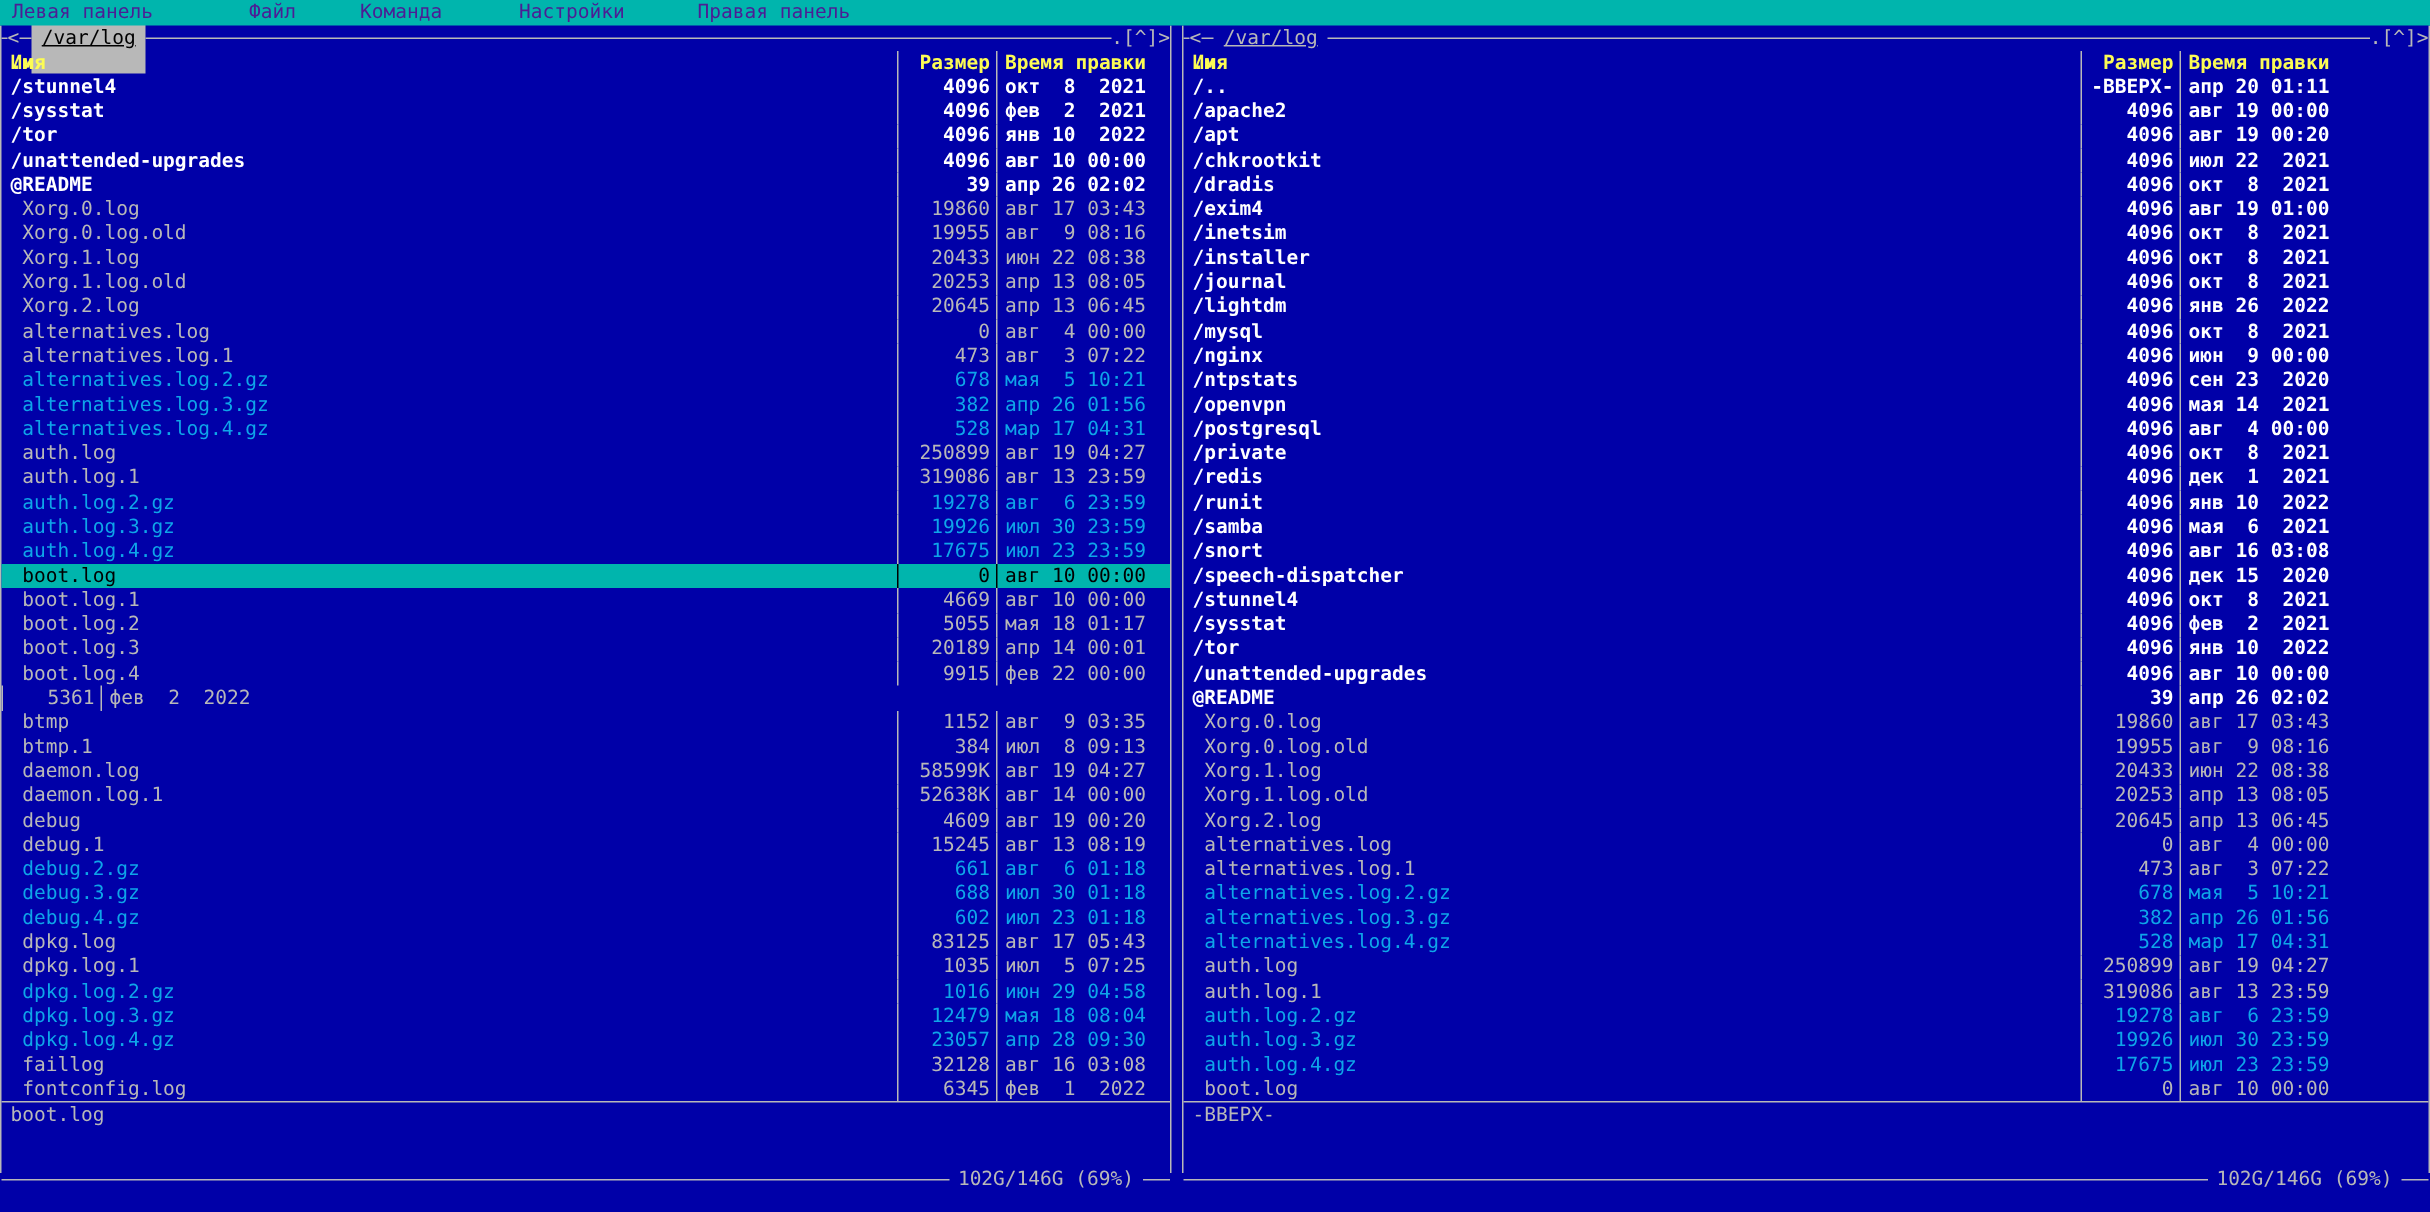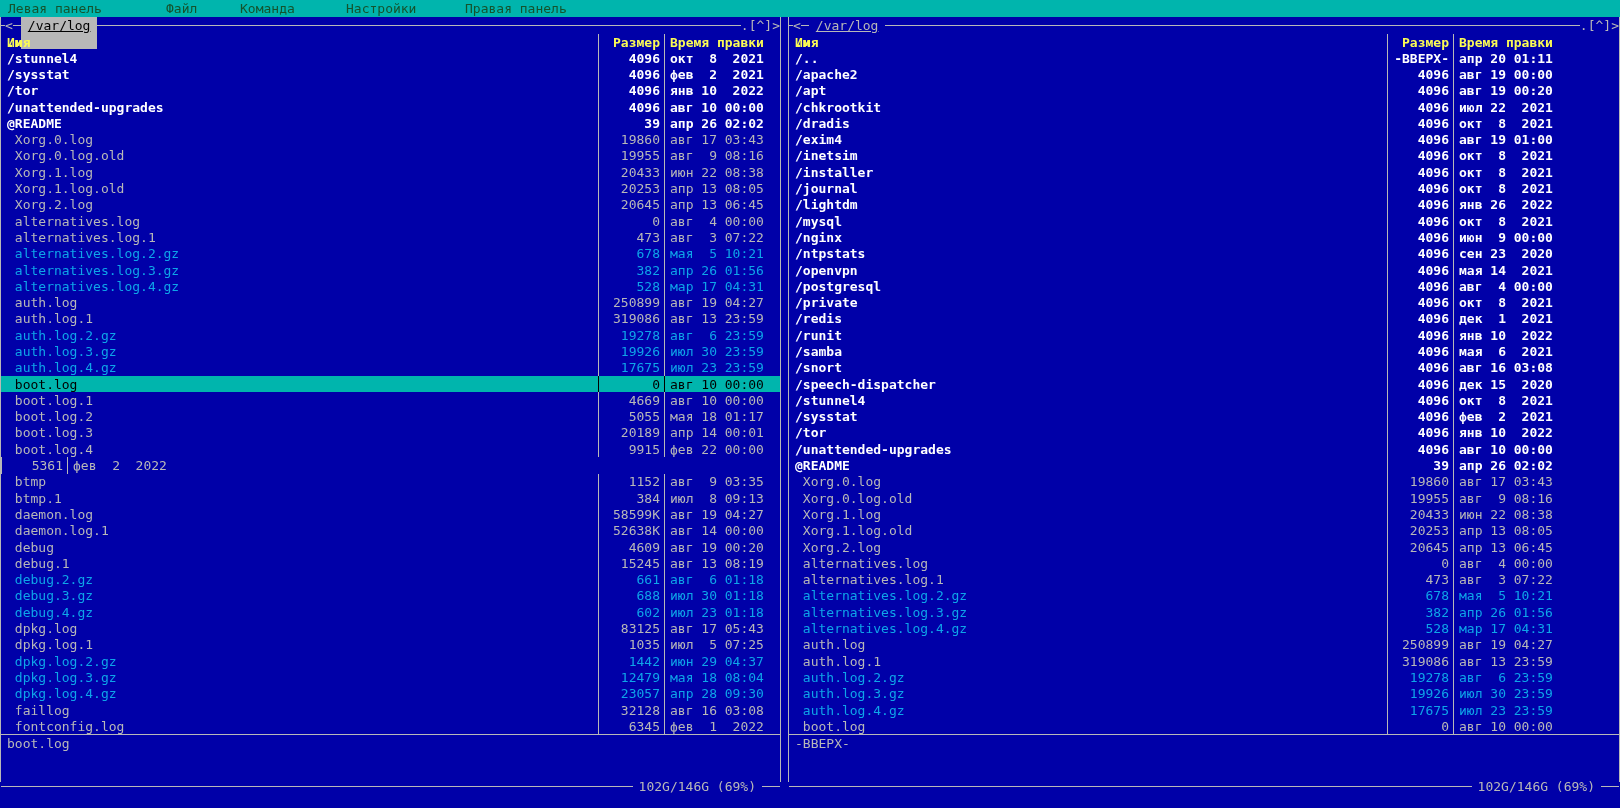--- a/index.html
+++ b/index.html
@@ -3,21 +3,21 @@
 <meta charset="utf-8">
 <style>
   html,body{margin:0;padding:0;}
   body{
     width:1620px;height:808px;overflow:hidden;
     background:#0000a8;
     font-family:"DejaVu Sans Mono","Liberation Mono",monospace;
     font-size:13px;
   }
   .menubar{
-    height:17px;background:#00b5ad;color:#14532d;position:relative;
+    height:17px;background:#00b5ad;color:#4c1d95;position:relative;
   }
   .menu-item{position:absolute;top:1px;white-space:pre;cursor:default;}
   .panels{display:flex;align-items:flex-start;}
   .panel{
     height:765px;box-sizing:border-box;
     border-left:1px solid #b8b8b8;border-right:1px solid #b8b8b8;
     display:flex;flex-direction:column;color:#b8b8b8;
   }
   .panel.left{width:781px;}
   .panel-gap{width:7px;height:765px;}
@@ -270,22 +270,22 @@
             <span class="col-size">83125</span>
             <span class="col-date">авг 17 05:43</span>
           </div>
           <div class="row file">
             <span class="col-name"> dpkg.log.1</span>
             <span class="col-size">1035</span>
             <span class="col-date">июл  5 07:25</span>
           </div>
           <div class="row gz">
             <span class="col-name"> dpkg.log.2.gz</span>
-            <span class="col-size">1442</span>
-            <span class="col-date">июн 29 04:37</span>
+            <span class="col-size">1016</span>
+            <span class="col-date">июн 29 04:58</span>
           </div>
           <div class="row gz">
             <span class="col-name"> dpkg.log.3.gz</span>
             <span class="col-size">12479</span>
             <span class="col-date">мая 18 08:04</span>
           </div>
           <div class="row gz">
             <span class="col-name"> dpkg.log.4.gz</span>
             <span class="col-size">23057</span>
             <span class="col-date">апр 28 09:30</span>

